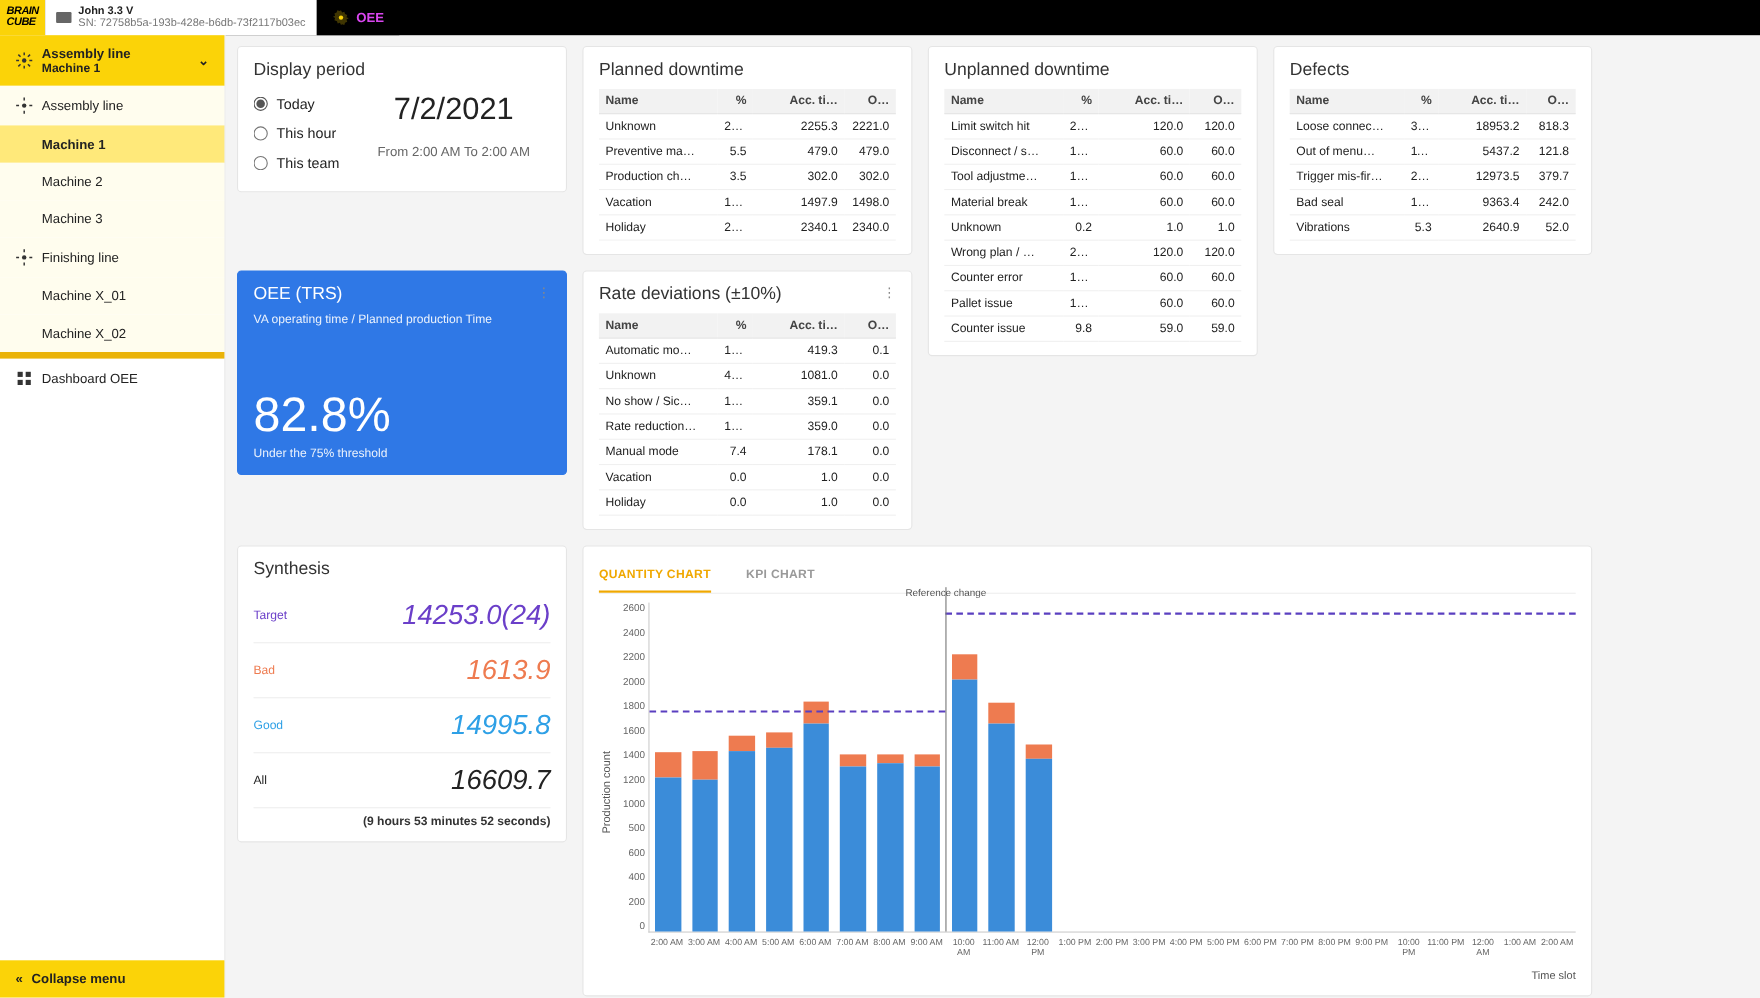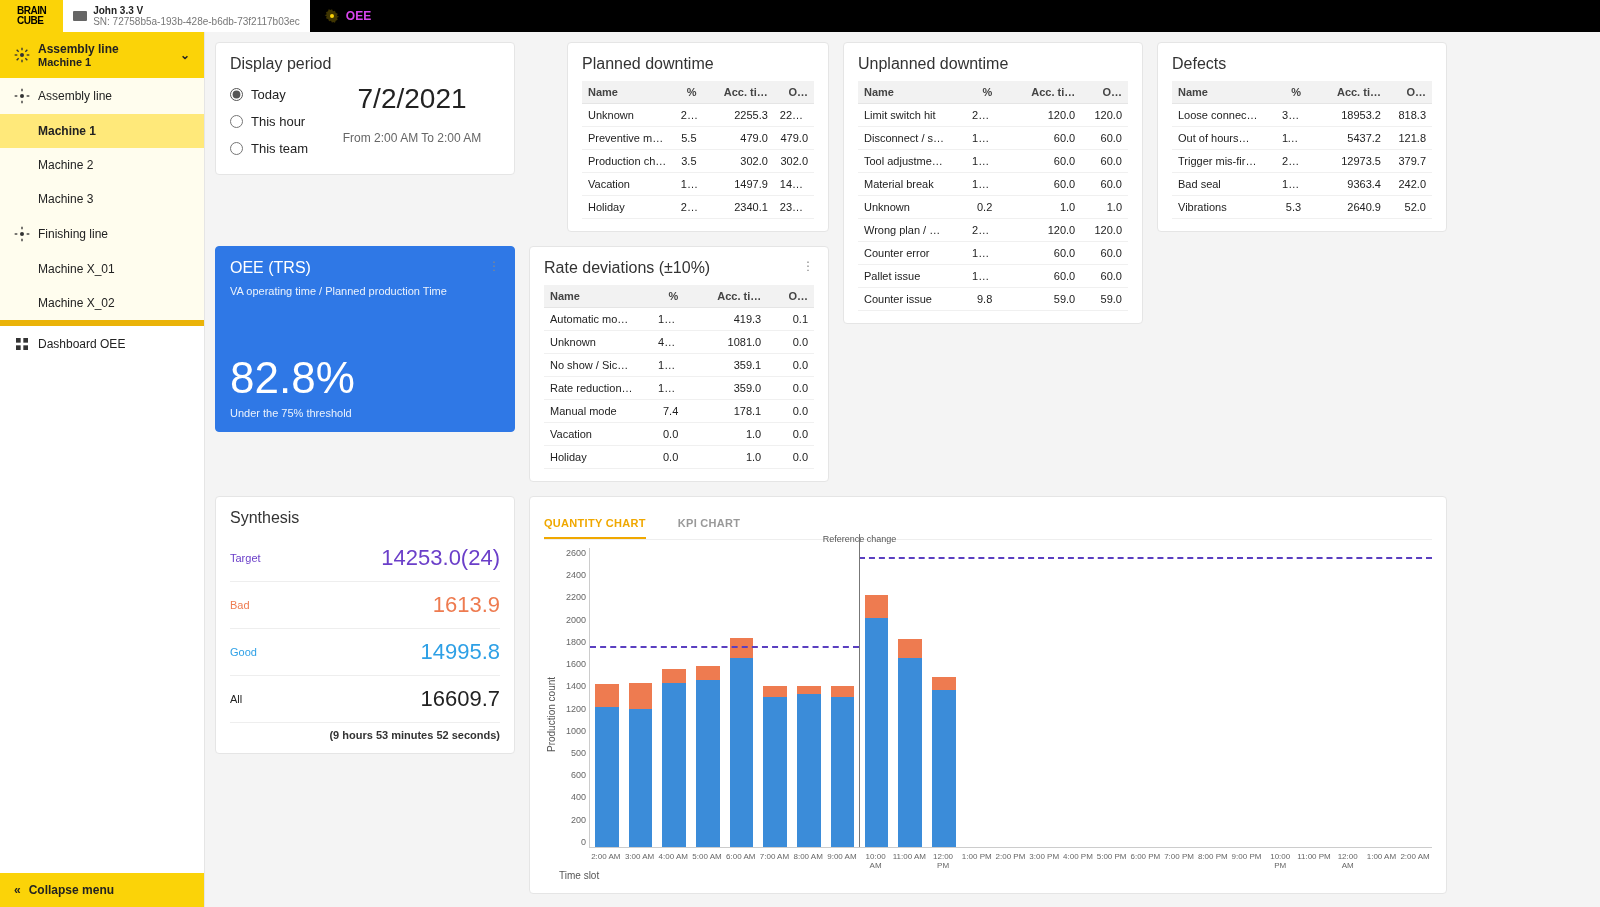--- a/index.html
+++ b/index.html
@@ -1,39 +1,39 @@
 <!DOCTYPE html>
 <html><head>
 <meta charset="utf-8">
 <style>
   * { box-sizing: border-box; margin: 0; padding: 0; }
   body { font-family: -apple-system, Helvetica, Arial, sans-serif; font-size: 12px; color: #222; background: #f4f4f4; }
   .topbar { display: flex; align-items: stretch; background: #000; color: #fff; height: 32px; }
-  .logo { background: #fbd308; color: #000; font-weight: 900; font-size: 10px; line-height: 1; padding: 6px 17px; letter-spacing: -0.5px; }
+  .logo { background: #fbd308; color: #000; font-weight: 900; font-size: 10px; line-height: 1; padding: 6px 6px; letter-spacing: -0.5px; font-style: italic; }
   .profile-chip { background: #fff; color: #222; display: flex; align-items: center; gap: 6px; padding: 2px 10px; font-size: 10px; }
   .profile-chip .ico { width: 14px; height: 10px; background: #666; border-radius: 1px; display: inline-block; }
   .profile-chip .sn { color: #777; }
   .app-chip { background: #000; color: #d946ef; display: flex; align-items: center; gap: 6px; padding: 0 14px; font-weight: 700; font-size: 12px; }
   .shell { display: flex; height: calc(100vh - 32px); }
   .sidebar { width: 205px; background: #fff; border-right: 1px solid #e5e5e5; display: flex; flex-direction: column; }
   .row { display: flex; align-items: center; gap: 8px; padding: 10px 14px; cursor: pointer; }
   .row.hl { background: #fbd308; font-weight: 600; }
   .row.sub { padding-left: 38px; background: #fff; }
   .row.sub.active { background: #ffe97a; font-weight: 700; }
   .row.pale { background: #fffdee; }
   .row .chev { margin-left: auto; }
   .row .ico-holder { width: 16px; display: flex; justify-content: center; }
   .collapse-bar { margin-top: auto; background: #fbd308; display: flex; align-items: center; gap: 8px; padding: 10px 14px; font-weight: 600; }
   .content { flex: 1; overflow: auto; padding: 10px; }
   .grid { display: grid; grid-template-columns: 300px 300px 300px 290px; gap: 14px; align-items: start; }
   .card { background: #fff; border: 1px solid #e5e5e5; border-radius: 4px; padding: 12px 14px; }
   .card h3 { font-size: 16px; font-weight: 500; color: #333; margin-bottom: 8px; }
   .card .menu-dots { float: right; color: #888; cursor: pointer; }
   .display-period { grid-column: 1; grid-row: 1; }
-  .planned { grid-column: 2; grid-row: 1; margin-left: 38px; }
+  .planned { grid-column: 2; grid-row: 1; }
   .unplanned { grid-column: 3; grid-row: 1 / span 2; }
   .defects { grid-column: 4; grid-row: 1 / span 2; }
   .oee { grid-column: 1; grid-row: 2; background: #2f78e6; border-color: #2f78e6; color: #fff; position: relative; min-height: 185px; }
   .oee h3 { color: #fff; }
   .oee-sub { font-size: 11px; opacity: .9; }
   .oee-val { font-size: 44px; font-weight: 500; margin-top: 56px; }
   .oee-note { font-size: 11px; opacity: .9; margin-top: 4px; }
   .ratedev { grid-column: 2; grid-row: 2; }
   .synth { grid-column: 1; grid-row: 3; }
   .chartcard { grid-column: 2 / span 3; grid-row: 3; }
@@ -44,41 +44,41 @@
   .dp-date .big { font-size: 28px; margin-top: 2px; }
   .dp-date .small { font-size: 12px; color: #666; margin-top: 16px; }
   table.data { width: 100%; border-collapse: collapse; font-size: 11px; }
   table.data thead th { background: #f2f2f2; color: #444; font-weight: 600; text-align: left; padding: 5px 6px; border-bottom: 1px solid #e5e5e5; }
   table.data thead th.num, table.data td.num { text-align: right; }
   table.data td { padding: 5px 6px; border-bottom: 1px solid #f0f0f0; white-space: nowrap; overflow: hidden; text-overflow: ellipsis; max-width: 0; }
   table.data td:first-child { width: 40%; }
   .planned .scrollbox { max-height: 138px; overflow: hidden; }
   .synth-row { display: flex; justify-content: space-between; align-items: center; border-bottom: 1px solid #eee; padding: 10px 0; }
   .synth-row .lab { font-size: 11px; }
-  .synth-row .val { font-size: 22px; font-weight: 500; }
+  .synth-row .val { font-size: 25px; font-weight: 500; font-style: italic; }
   .c-target { color: #6b3fc9; }
   .c-bad { color: #ee7b50; }
   .c-good { color: #2ea0e6; }
   .synth-note { text-align: right; font-size: 11px; font-weight: 600; color: #333; margin-top: 6px; }
   .tabs { display: flex; gap: 32px; border-bottom: 1px solid #eee; font-size: 11px; font-weight: 700; color: #999; letter-spacing: .3px; }
   .tabs .tab { padding: 8px 0; cursor: pointer; }
   .tabs .tab.active { color: #f0a800; border-bottom: 2px solid #f0a800; }
   .chart-wrap { display: flex; margin-top: 8px; }
   .ylabel { writing-mode: vertical-rl; transform: rotate(180deg); font-size: 10px; color: #555; text-align: center; padding: 0 2px; }
   .plot { flex: 1; }
   .plot-area { position: relative; height: 300px; border-left: 1px solid #ccc; border-bottom: 1px solid #ccc; margin-left: 30px; }
   .yticks { position: absolute; left: -34px; top: 0; bottom: 0; width: 30px; display: flex; flex-direction: column-reverse; justify-content: space-between; font-size: 9px; color: #666; text-align: right; }
   .bars-row { position: absolute; left: 0; right: 0; bottom: 0; top: 0; display: flex; }
   .slot { flex: 1; position: relative; display: flex; align-items: flex-end; justify-content: center; }
   .stack { width: 70%; display: flex; flex-direction: column-reverse; }
   .good-seg { background: #3b8cd9; }
   .bad-seg { background: #ee7b50; }
   .xticks { display: flex; margin-left: 30px; }
   .xticks .xt { flex: 1; font-size: 8px; color: #666; text-align: center; padding-top: 4px; }
-  .xlabel { text-align: left; font-size: 10px; color: #555; margin-top: 0; }
+  .xlabel { text-align: right; font-size: 10px; color: #555; margin-top: 12px; }
   .ref-line { position: absolute; left: 35%; right: 0; border-top: 2px dashed #5a3fc0; }
   .ref-line.seg1 { left: 0; right: 65%; }
   .ref-vert { position: absolute; top: -14px; bottom: 0; border-left: 1px solid #777; }
   .ref-label { position: absolute; top: -14px; font-size: 9px; color: #555; white-space: nowrap; }
   svg.gicon { width: 16px; height: 16px; }
 </style>
 </head>
 <body>
 
 <div class="topbar">
@@ -348,21 +348,21 @@
               </tr>
             </thead>
             <tbody>
               <tr>
                 <td>Loose connec…</td>
                 <td class="num">38.4</td>
                 <td class="num">18953.2</td>
                 <td class="num">818.3</td>
               </tr>
               <tr>
-                <td>Out of hours…</td>
+                <td>Out of menu…</td>
                 <td class="num">11.0</td>
                 <td class="num">5437.2</td>
                 <td class="num">121.8</td>
               </tr>
               <tr>
                 <td>Trigger mis-fir…</td>
                 <td class="num">26.3</td>
                 <td class="num">12973.5</td>
                 <td class="num">379.7</td>
               </tr>

